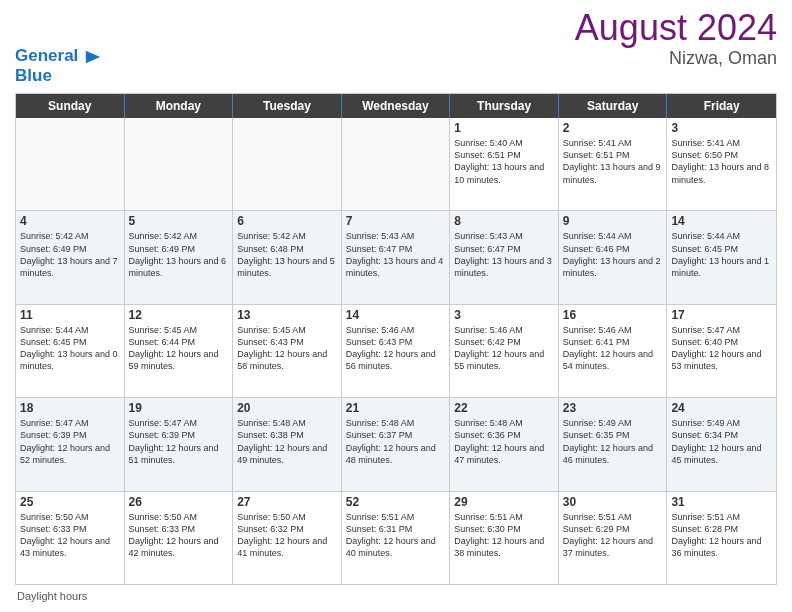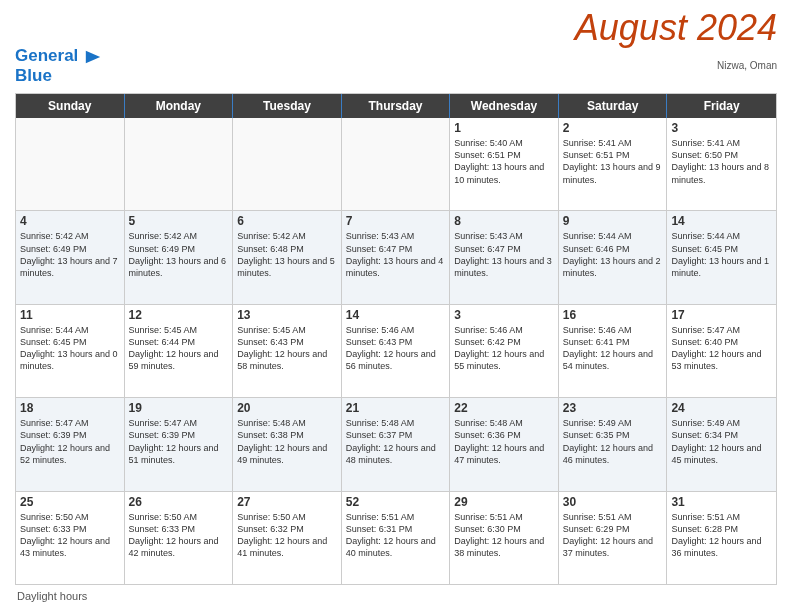--- a/index.html
+++ b/index.html
@@ -32,28 +32,27 @@
       width: 18px;
       height: 18px;
       margin-left: 2px;
     }
     .title-area {
       text-align: right;
     }
     .main-title {
       font-size: 36px;
       font-weight: normal;
-      color: #c2410c;
+      color: #701a75;
       line-height: 1;
-      font-style: italic;
     }
     .subtitle {
-      font-size: 10px;
+      font-size: 18px;
       color: #555;
-      margin-top: 14px;
+      margin-top: 2px;
     }
     .calendar {
       flex: 1;
       display: flex;
       flex-direction: column;
       border: 1px solid #ccc;
     }
     .cal-header {
       display: grid;
       grid-template-columns: repeat(7, 1fr);
@@ -130,22 +129,22 @@
       <div class="main-title">August 2024</div>
       <div class="subtitle">Nizwa, Oman</div>
     </div>
   </div>
 
   <div class="calendar">
     <div class="cal-header">
     <div class="cal-header-cell">Sunday</div>
         <div class="cal-header-cell">Monday</div>
         <div class="cal-header-cell">Tuesday</div>
+        <div class="cal-header-cell">Wednesday</div>
         <div class="cal-header-cell">Thursday</div>
-        <div class="cal-header-cell">Wednesday</div>
         <div class="cal-header-cell">Saturday</div>
         <div class="cal-header-cell">Friday</div>
       </div>
     <div class="cal-body">
     <div class="cal-row">
           <div class="cal-cell empty"></div>
           <div class="cal-cell empty"></div>
           <div class="cal-cell empty"></div>
           <div class="cal-cell empty"></div>
           <div class="cal-cell">

